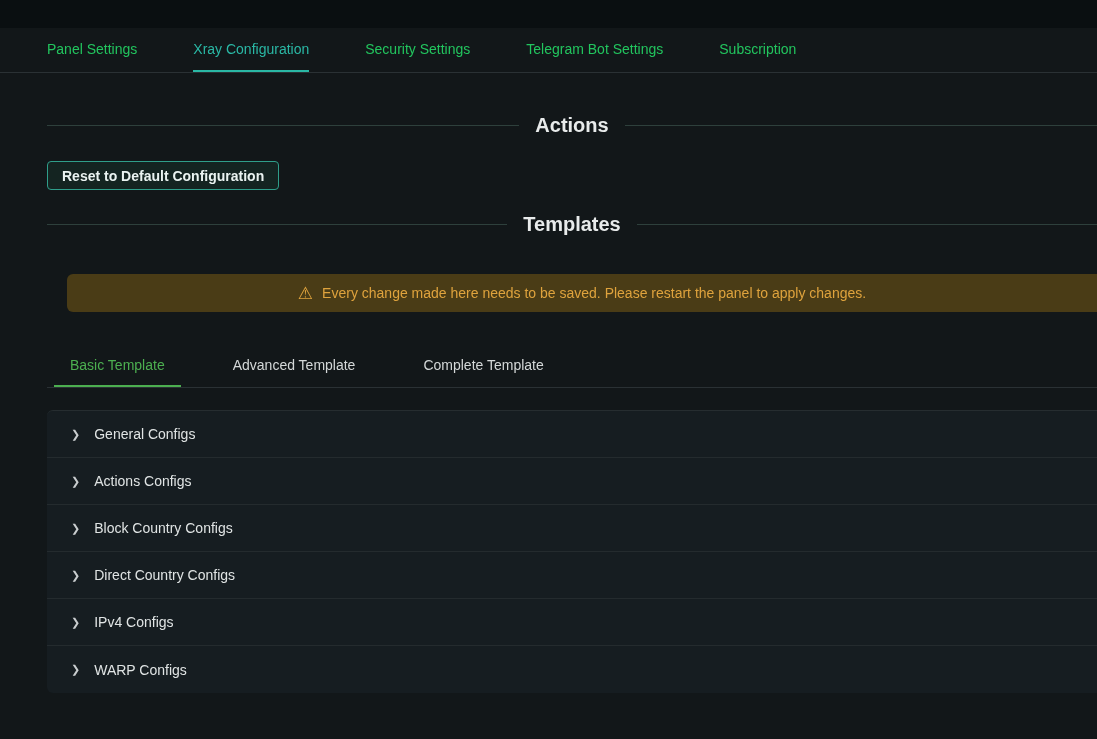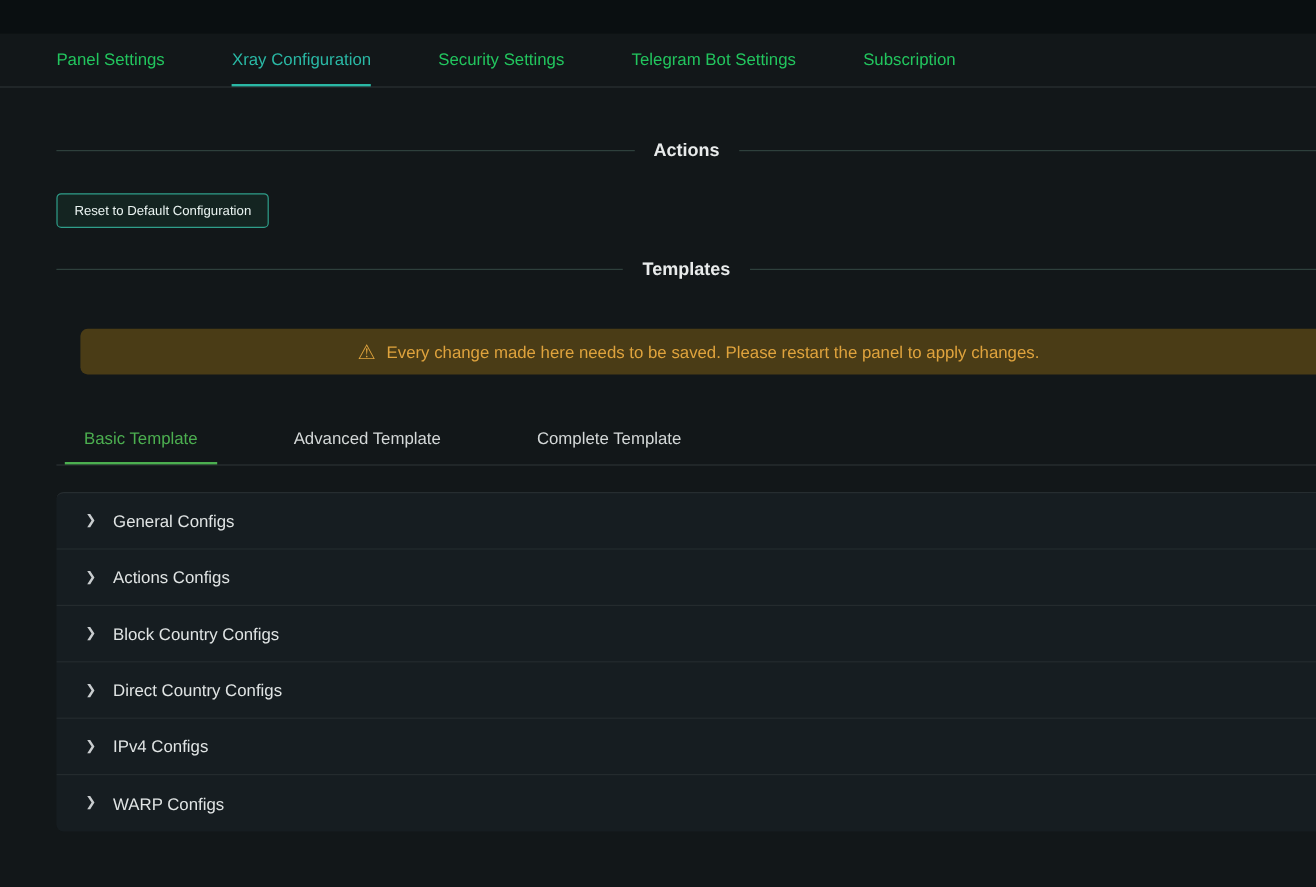--- a/index.html
+++ b/index.html
@@ -47,37 +47,37 @@
   }
   .divider.actions { margin-top: 42px; }
   .divider.templates { margin-top: 24px; }
   .divider .line {
     flex: 1;
     height: 1px;
     background: #2e403c;
   }
   .divider-title {
     font-weight: bold;
-    font-size: 15px;
+    font-size: 20px;
     color: #e8ebeb;
     white-space: nowrap;
   }
   
   .reset-btn {
     display: inline-block;
     margin: 26px 0 0 47px;
     height: 29px;
     padding: 0 14px;
     background: #142421;
     border: 1px solid #2f9e8a;
     border-radius: 4px;
     color: #eaf3f1;
     font-family: "Liberation Sans", sans-serif;
-    font-size: 11px;
-    font-weight: normal;
+    font-size: 14px;
+    font-weight: bold;
     cursor: pointer;
   }
   
   .warning {
     margin: 40px 0 0 67px;
     height: 38px;
     background: #4a3c16;
     border-radius: 6px 0 0 6px;
     display: flex;
     align-items: center;
@@ -89,21 +89,21 @@
     font-size: 17px;
     line-height: 1;
   }
   
   .subtabs {
     margin-top: 32px;
     margin-left: 47px;
     height: 44px;
     display: flex;
     align-items: stretch;
-    gap: 48px;
+    gap: 36px;
     padding-left: 7px;
     border-bottom: 1px solid #2a3134;
   }
   .subtab {
     display: flex;
     align-items: center;
     padding: 0 16px;
     color: #d4d8d8;
     cursor: pointer;
     border-bottom: 2px solid transparent;

